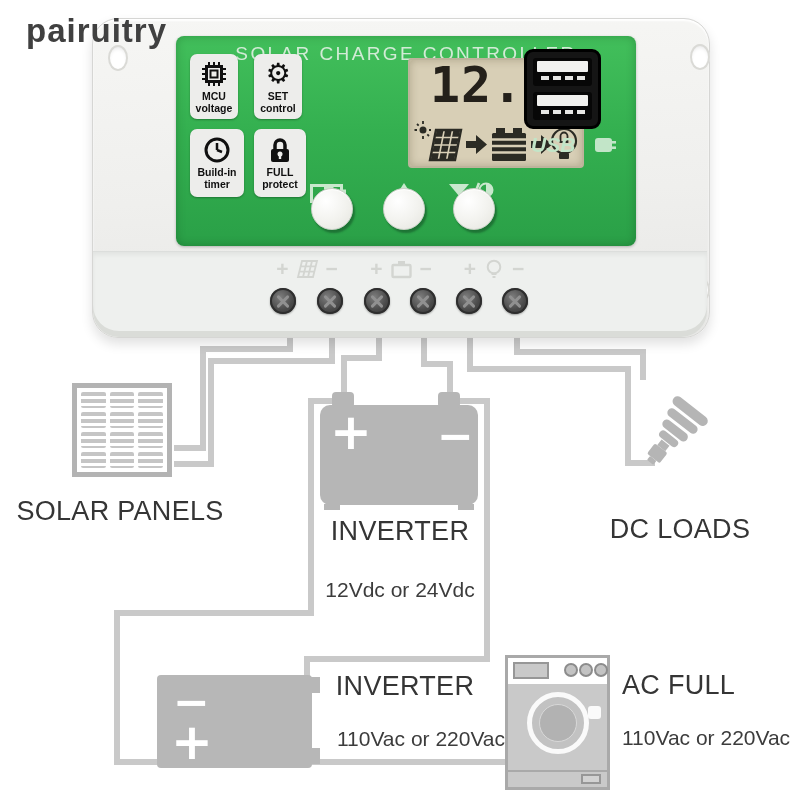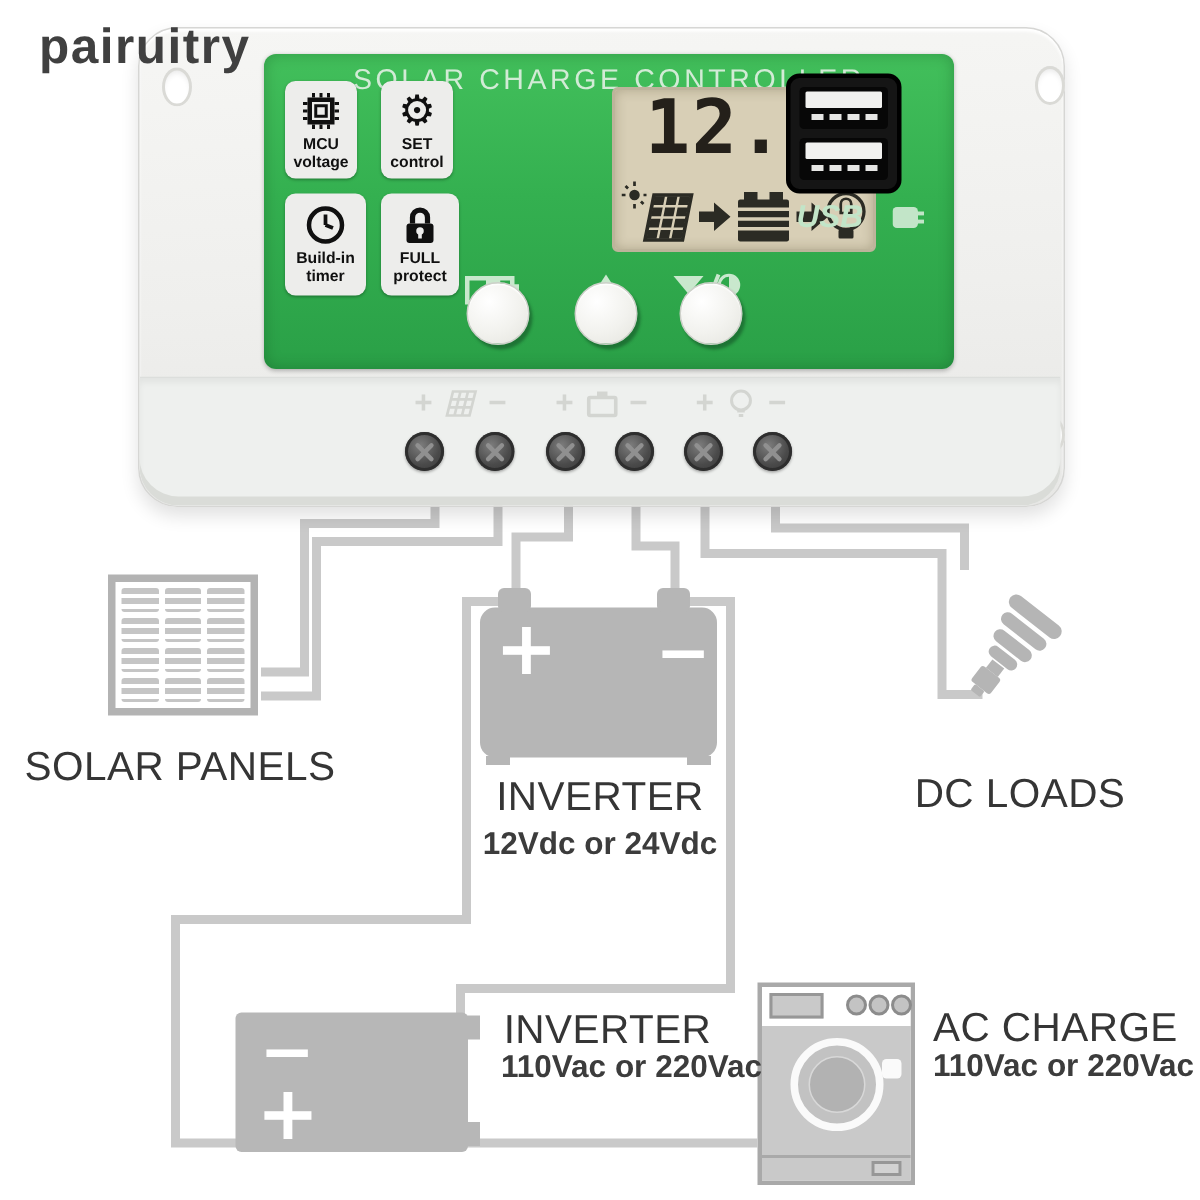--- a/index.html
+++ b/index.html
@@ -132,21 +132,21 @@
     display:flex;align-items:center;justify-content:center;
   }
   .machine-door-inner{width:38px;height:38px;border-radius:50%;background:#b2b2b2;border:1px solid #d8d8d8;box-sizing:border-box;}
   .machine-latch{position:absolute;right:6px;top:22px;width:13px;height:13px;background:#fafafa;border-radius:3px;}
   .machine-base{position:absolute;left:0;right:0;bottom:0;height:15px;background:#c9c9c9;border-top:2px solid #a9a9a9;}
   .machine-filter{position:absolute;right:6px;top:2px;width:20px;height:10px;border:2px solid #979797;background:#d2d2d2;box-sizing:border-box;}
   .diagram-label{
     position:absolute;z-index:3;color:#353535;font-size:27px;font-weight:400;letter-spacing:0.3px;
   }
   .diagram-sub{
-    position:absolute;z-index:3;color:#3c3c3c;font-size:21px;font-weight:700;
+    position:absolute;z-index:3;color:#3c3c3c;font-size:21px;font-weight:400;margin-top:27px;
   }
   .center{text-align:center;}
 </style>
 </head>
 <body>
 
 <div class="watermark">pairuitry</div>
 
 <svg class="wires-svg" width="800" height="800" viewBox="0 0 800 800">
   <g stroke="#c9c9c9" stroke-width="6" fill="none">
@@ -386,14 +386,14 @@
     <div class="machine-filter"></div>
   </div>
 </div>
 
 <div class="diagram-label center" style="left:15px;top:496px;width:210px;">SOLAR PANELS</div>
 <div class="diagram-label center" style="left:300px;top:516px;width:200px;">INVERTER</div>
 <div class="diagram-sub center" style="left:300px;top:551px;width:200px;">12Vdc or 24Vdc</div>
 <div class="diagram-label center" style="left:590px;top:514px;width:180px;text-align:center;">DC LOADS</div>
 <div class="diagram-label center" style="left:320px;top:671px;width:170px;">INVERTER</div>
 <div class="diagram-sub center" style="left:330px;top:700px;width:182px;">110Vac or 220Vac</div>
-<div class="diagram-label" style="left:622px;top:670px;">AC CHARGE</div>
+<div class="diagram-label" style="left:622px;top:670px;">AC FULL</div>
 <div class="diagram-sub" style="left:622px;top:699px;">110Vac or 220Vac</div>
 
 </body></html>

